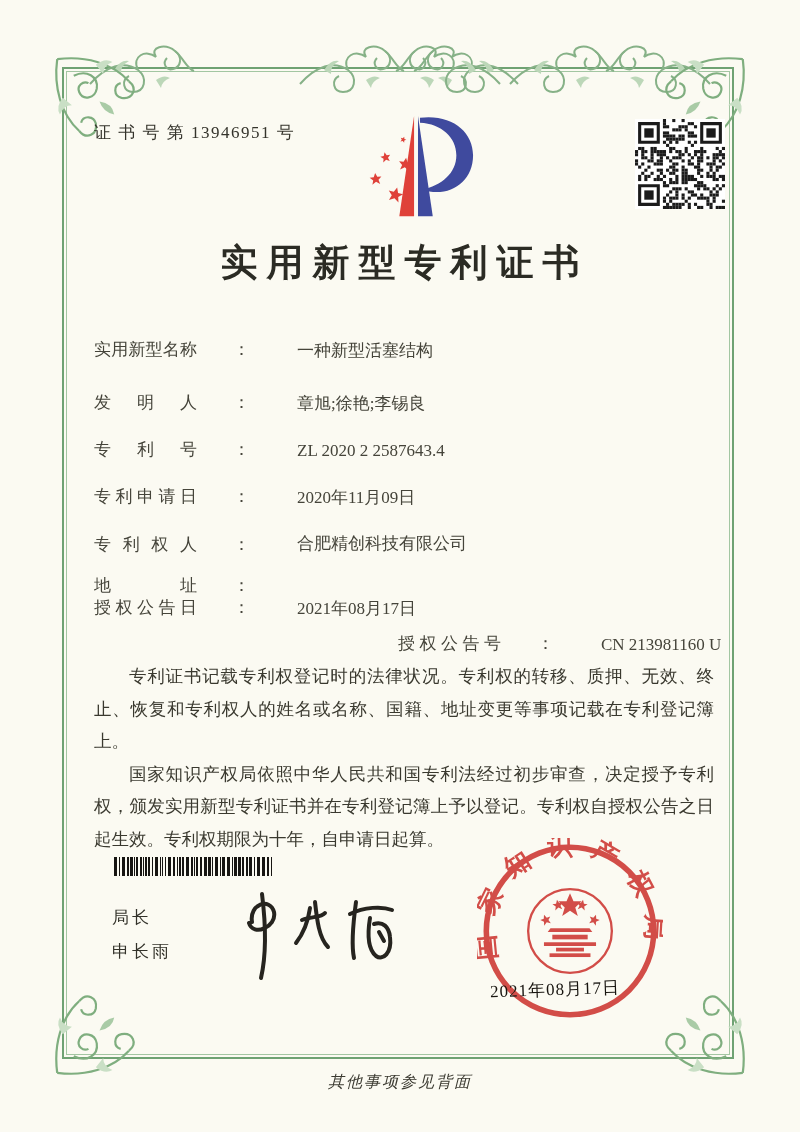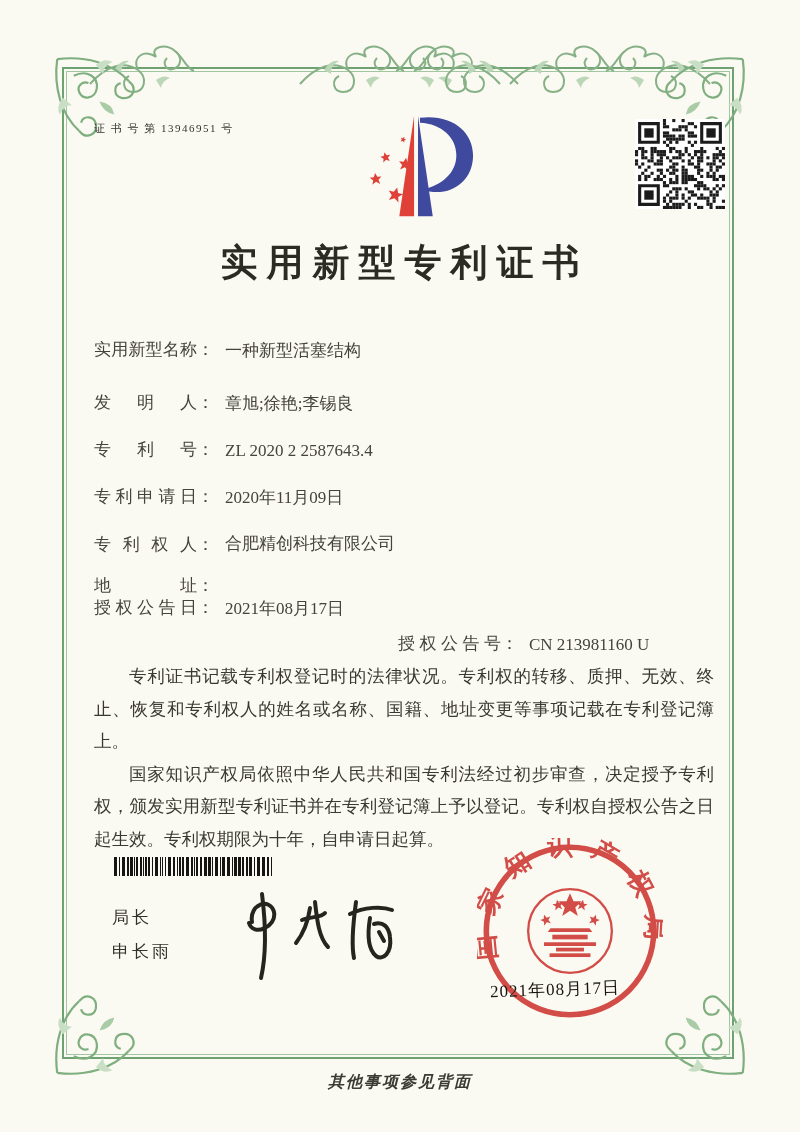--- a/index.html
+++ b/index.html
@@ -18,31 +18,31 @@
     content:""; position:absolute; inset:2px; border:1px solid #a3c6a2;
   }
   
   .orn{ position:absolute; pointer-events:none; }
   .orn-tc{ left:86px; top:40px; width:628px; height:58px; }
   .orn-tl{ left:48px; top:50px; width:92px; height:92px; }
   .orn-tr{ left:660px; top:50px; width:92px; height:92px; transform:scaleX(-1); }
   .orn-bl{ left:48px; top:990px; width:92px; height:92px; transform:scaleY(-1); }
   .orn-br{ left:660px; top:990px; width:92px; height:92px; transform:scale(-1,-1); }
 
-  .cert-no{ position:absolute; left:94px; top:121px; font-size:11px; letter-spacing:1.5px; color:#34332b; }
+  .cert-no{ position:absolute; left:94px; top:121px; font-size:17px; letter-spacing:1.5px; color:#34332b; }
 
   .logo{ position:absolute; left:348px; top:110px; width:140px; height:118px; }
   .qr{ position:absolute; left:635px; top:119px; width:90px; height:90px; background:#fff; }
 
   .title{
     position:absolute; left:0; right:0; top:238px; text-align:center;
     font-size:37px; font-weight:600; letter-spacing:9px; text-indent:9px; color:#2b2b24;
   }
 
-  .row{ position:absolute; left:94px; display:flex; font-size:17px; color:#45443a; }
+  .row{ position:absolute; left:94px; display:flex; font-size:17px; color:#45443a;gap:36px; }
   .lbl{ display:inline-block; width:103px; text-align:justify; text-align-last:justify; flex:none; }
   .colon{ flex:none; }
   .val{ margin-left:11px; max-width:455px; line-height:25px; }
   .row-name{ top:338px; } .row-inventor{ top:391px; } .row-patno{ top:438px; }
   .row-appdate{ top:485px; } .row-patentee{ top:531px;align-items:flex-end; } .row-address{ top:574px; }
   .row-grant{ top:596px; } .grant2{ position:absolute; left:398px; top:632px; }
 
   .body-text{
     position:absolute; left:94px; top:660px; width:620px;
     font-size:17.5px; line-height:32.5px; text-align:justify; color:#3a392f;
@@ -56,21 +56,21 @@
   .sig-name{ position:absolute; left:112px; top:940px; font-size:17px; letter-spacing:3px; color:#33322a; }
   .sig-hand{ position:absolute; left:222px; top:882px; width:210px; height:105px; }
 
   .seal{ position:absolute; left:477px; top:838px; width:186px; height:186px; opacity:.92; }
   .seal-date{
     position:absolute; left:490px; top:977px; width:190px; z-index:5;
     font-size:17px; letter-spacing:1px; color:#17140f; transform:rotate(-2deg);
   }
 
   .page-info{ position:absolute; left:0; right:0; top:1028px; text-align:center; font-size:15px; letter-spacing:1px; color:#3c3b32; }
-  .back-note{ position:absolute; left:0; right:0; top:1072px; text-align:center; font-size:16px; font-style:italic; letter-spacing:2px; color:#3c3b32;font-weight:bold; }
+  .back-note{ position:absolute; left:0; right:0; top:1072px; text-align:center; font-size:16px; font-style:italic; letter-spacing:2px; color:#3c3b32; }
 </style>
 </head>
 <body>
 
 <svg width="0" height="0" style="position:absolute" aria-hidden="true">
   <defs>
     <path id="star" d="M0,-6 L1.8,-1.85 6,-1.85 2.7,1.3 4,5.6 0,3 -4,5.6 -2.7,1.3 -6,-1.85 -1.8,-1.85 Z"></path>
     <g id="halfscroll" fill="none" stroke="#86b187" stroke-width="2">
       <path d="M4,40 C20,22 38,16 52,26 C45,12 60,5 70,13 C63,3 79,-1 89,7 C97,13 100,24 108,27"></path>
       <path d="M52,26 c10,8 7,22 -5,22 c-10,0 -12,-12 -4,-16"></path>

